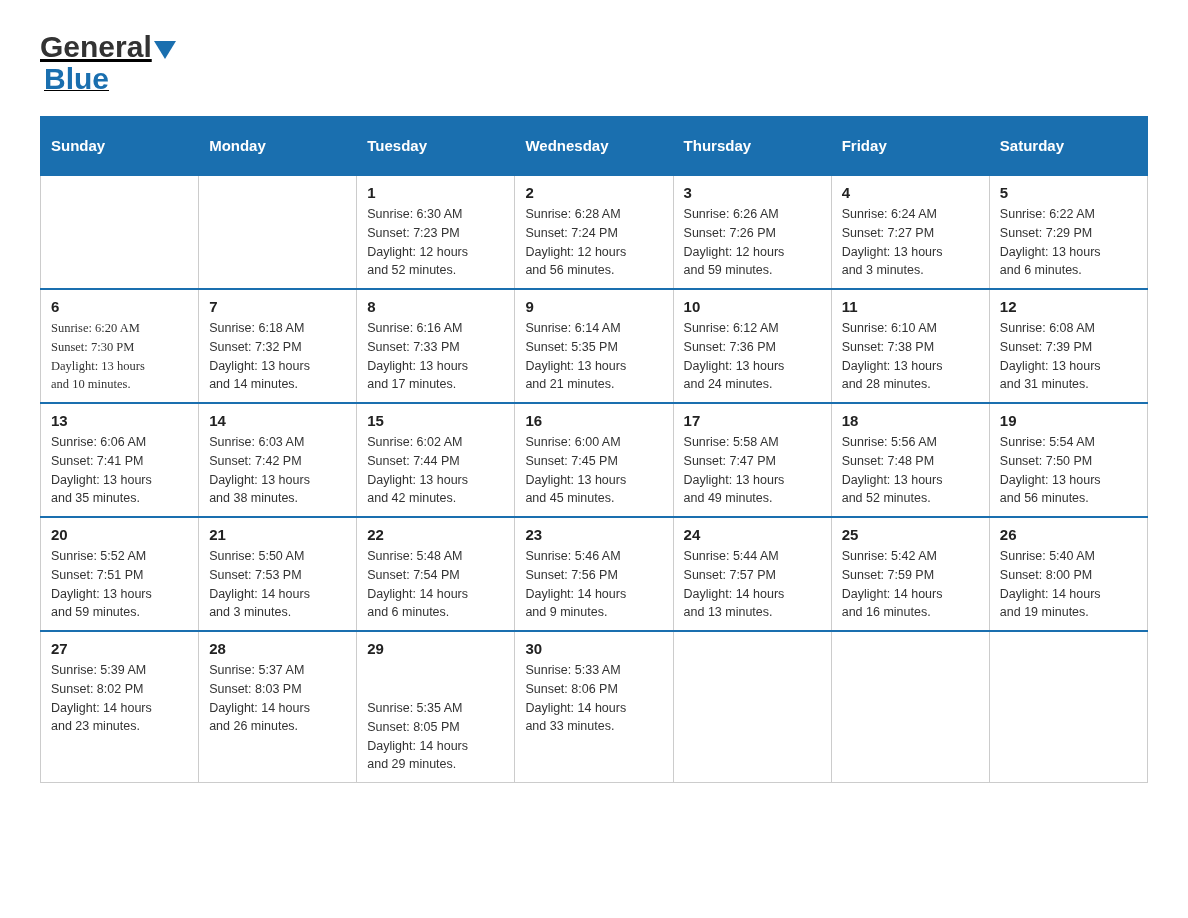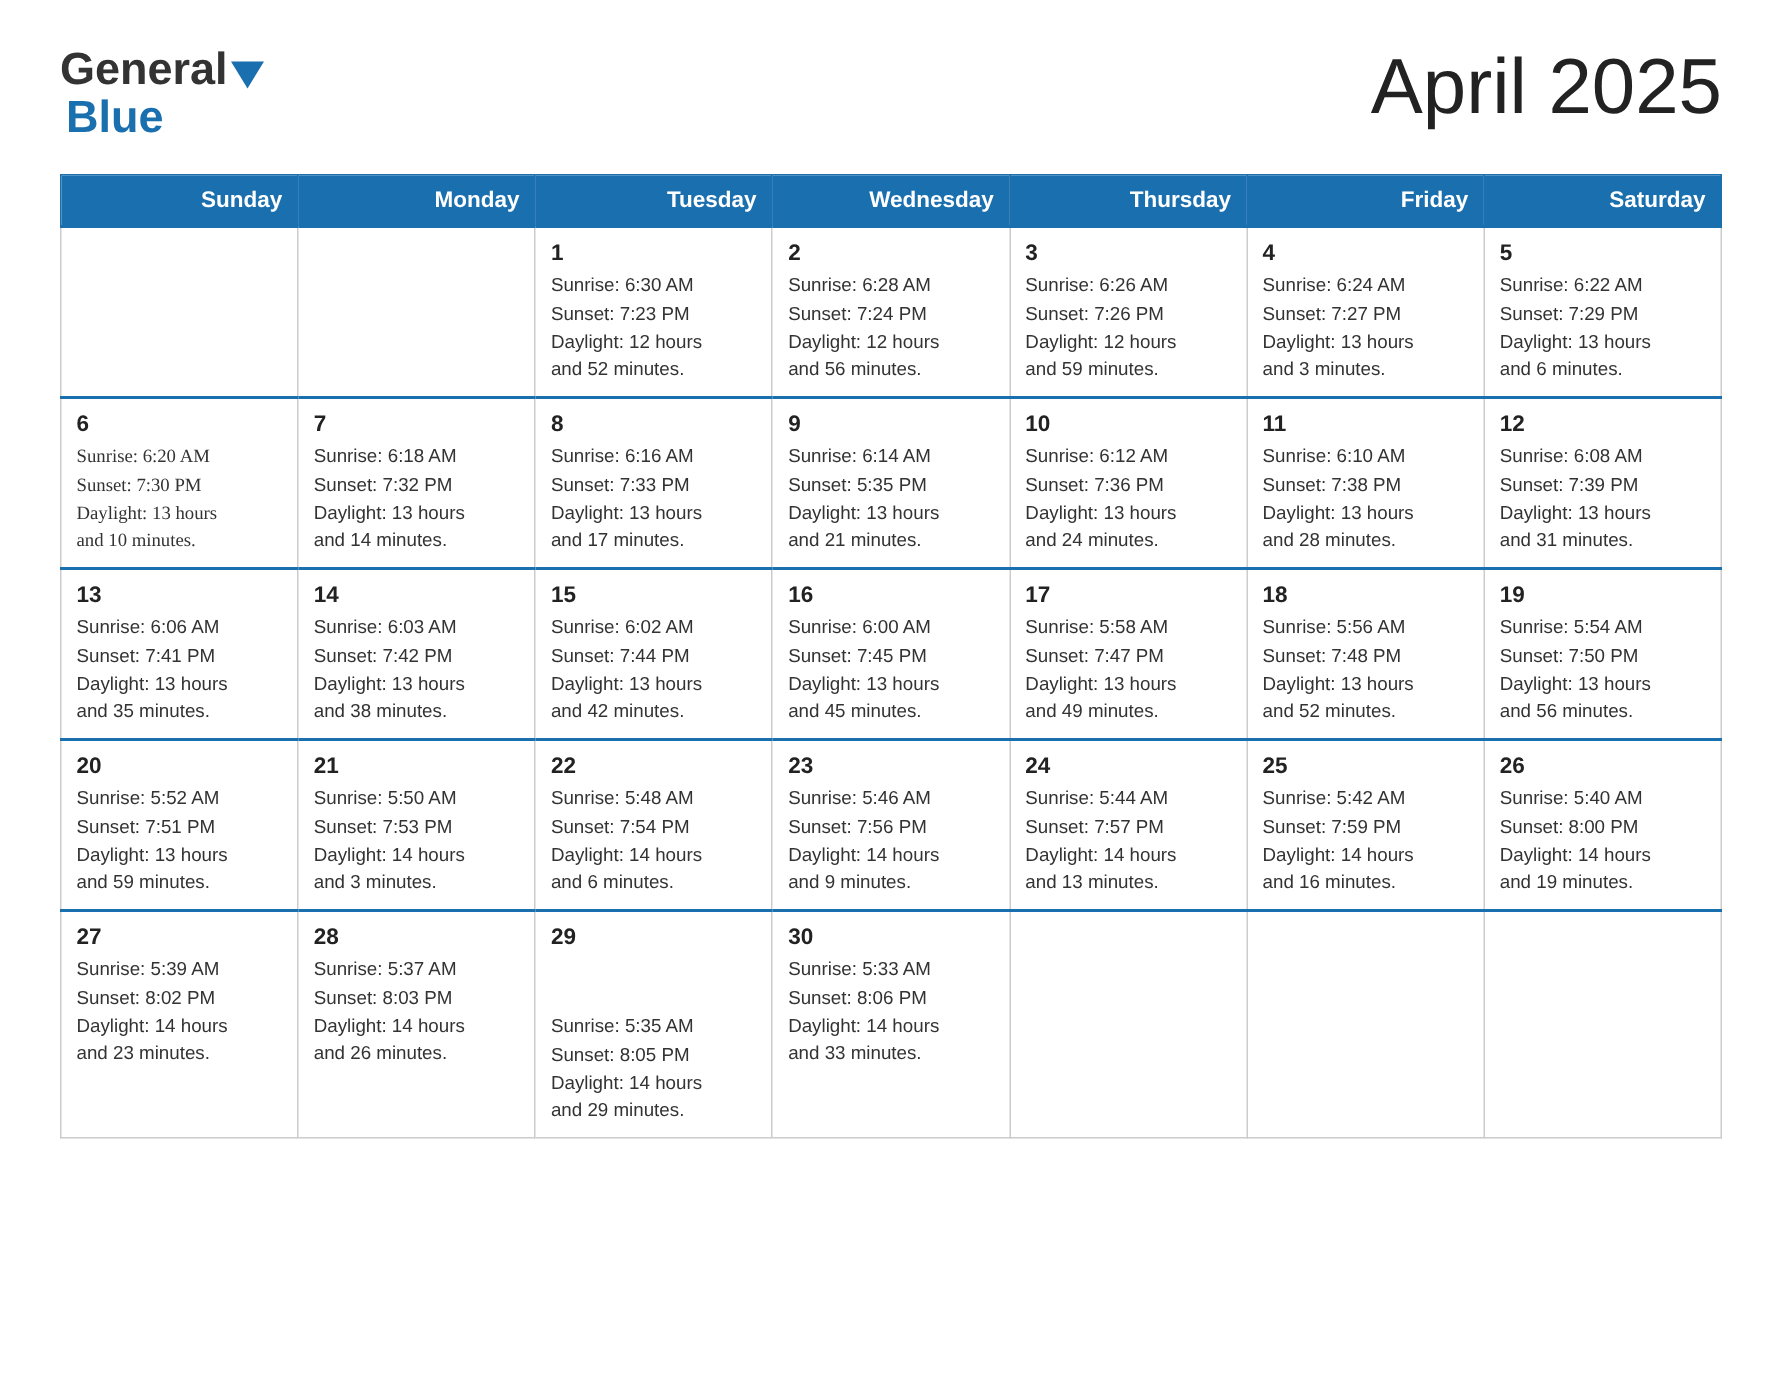--- a/index.html
+++ b/index.html
@@ -8,20 +8,21 @@
       background: #fff;
       padding: 30px 40px;
       width: 1188px;
       min-height: 918px;
     }
     .header-area {
       display: flex;
       justify-content: space-between;
       align-items: flex-start;
       margin-bottom: 20px;
+      text-decoration: underline;
     }
     .logo {
       display: flex;
       flex-direction: column;
       align-items: flex-start;
     }
     .title-area {
       text-align: right;
     }
     .month-title {
@@ -38,22 +39,22 @@
     .calendar {
       width: 100%;
       border-collapse: collapse;
       table-layout: fixed;
     }
     .calendar th {
       background-color: #1a6faf;
       color: #fff;
       font-size: 15px;
       font-weight: bold;
-      padding: 8px 10px;
-      text-align: right;
+      padding: 20px 10px;
+      text-align: left;
       border: 1px solid #1a6faf;
     }
     .calendar td {
       vertical-align: top;
       border: 1px solid #ccc;
       padding: 8px 10px;
       height: 110px;
       font-size: 13px;
       color: #333;
       background: #fff;
@@ -100,21 +101,20 @@
   <div class="logo">
     <div class="logo-wrapper">
       <span style="font-size:30px;font-weight:bold;color:#333;">General</span>
       <span style="display:inline-block;width:0;height:0;border-left:11px solid transparent;border-right:11px solid transparent;border-top:18px solid #1a6faf;margin:0 2px;vertical-align:middle;margin-top:6px;"></span>
     </div>
     <div style="margin-top:-2px;margin-left:4px;">
       <span style="font-size:30px;font-weight:bold;color:#1a6faf;">Blue</span>
     </div>
   </div>
   <div class="title-area">
-    <div class="month-title">April 2025</div>
   </div>
 </div>
 
 <table class="calendar">
   <thead>
     <tr>
     <th>Sunday</th>
         <th>Monday</th>
         <th>Tuesday</th>
         <th>Wednesday</th>

